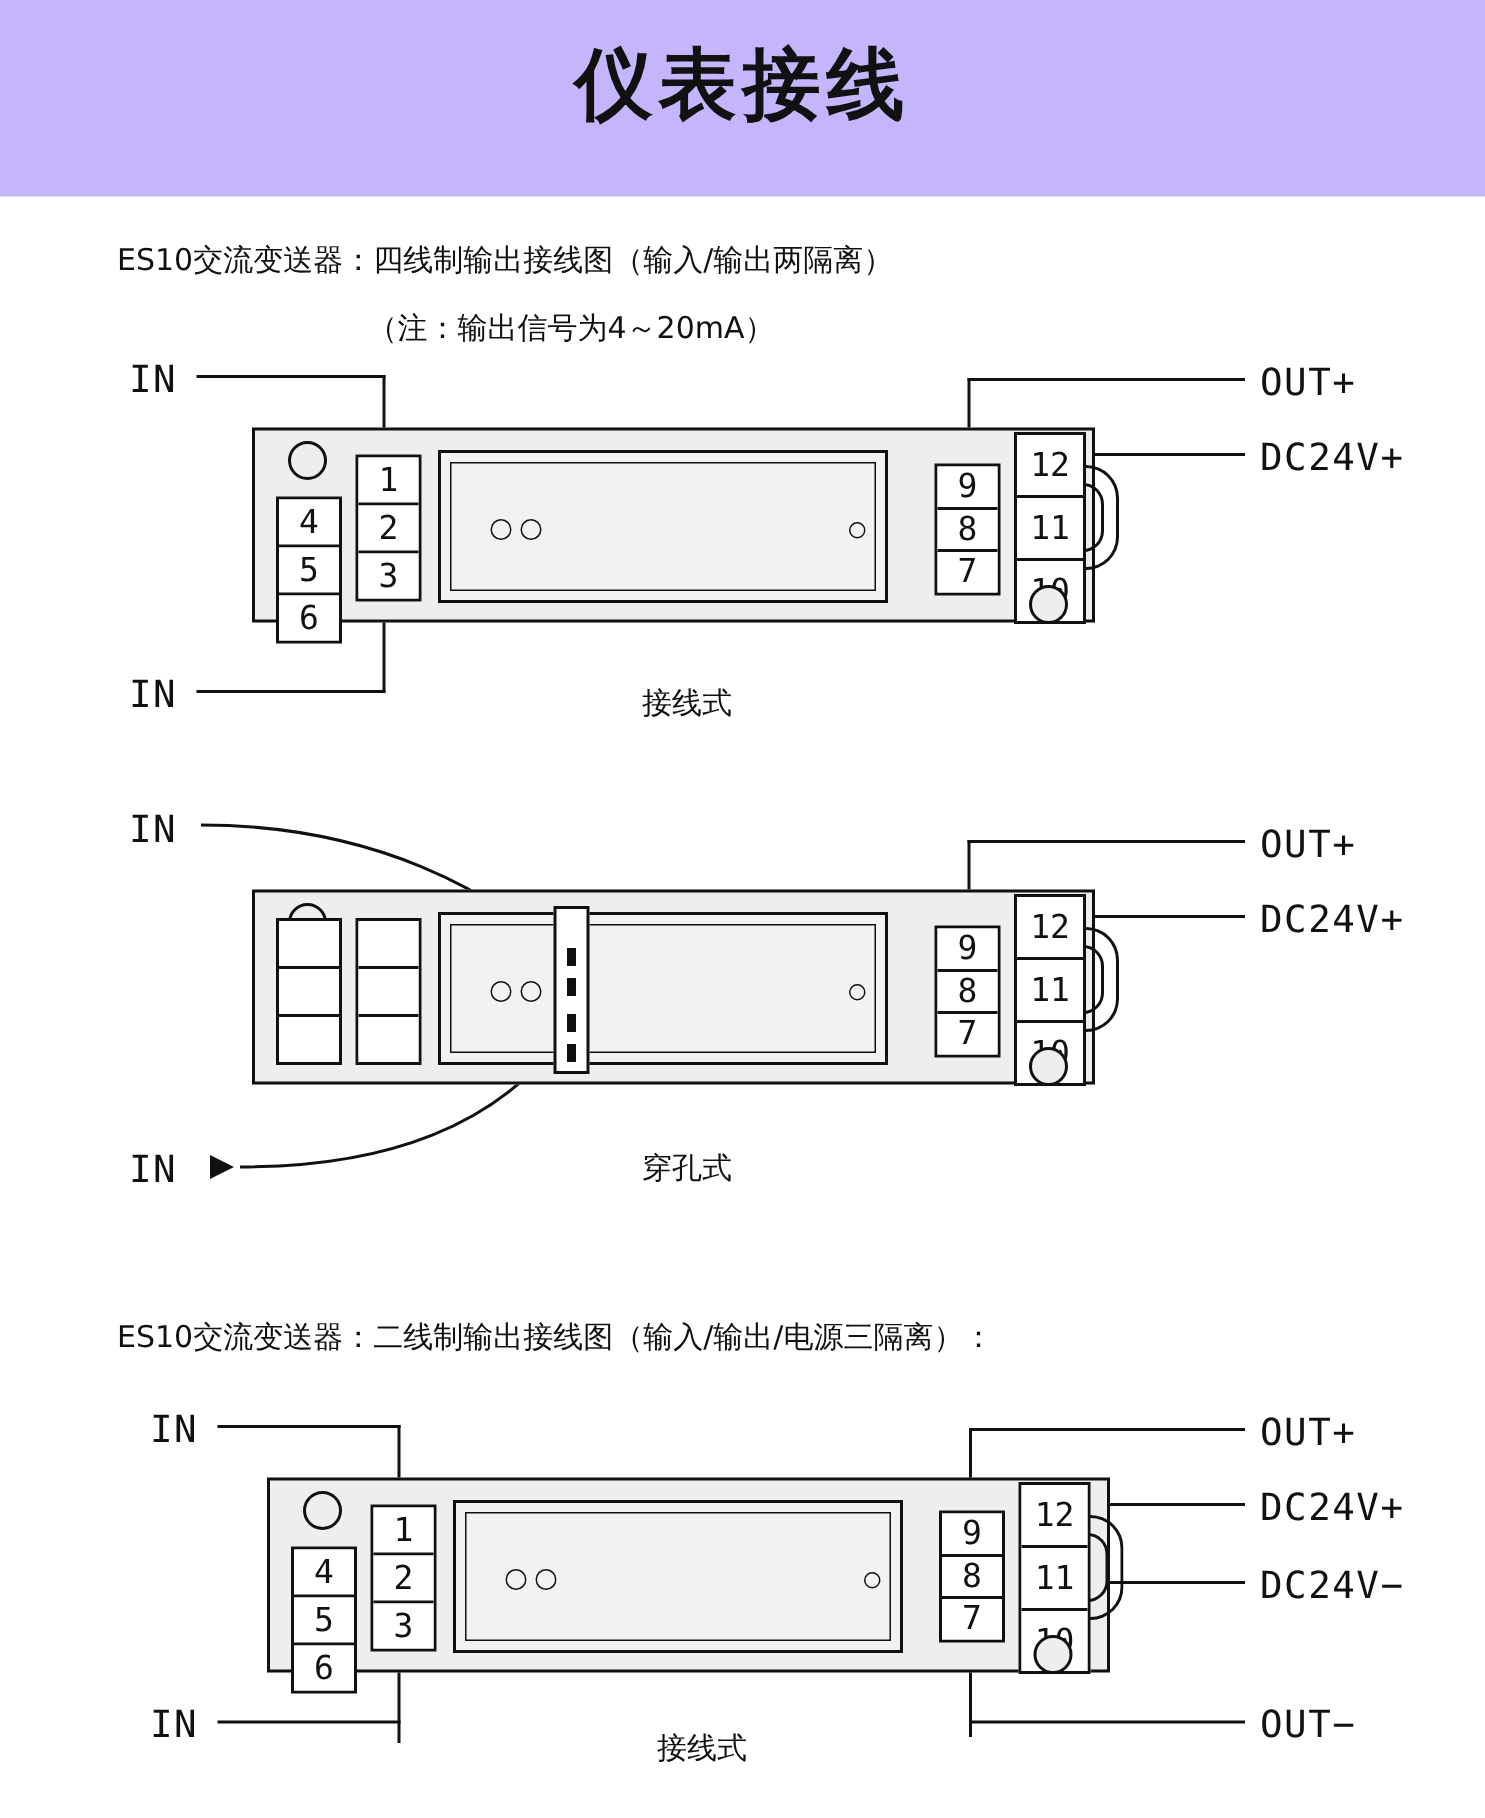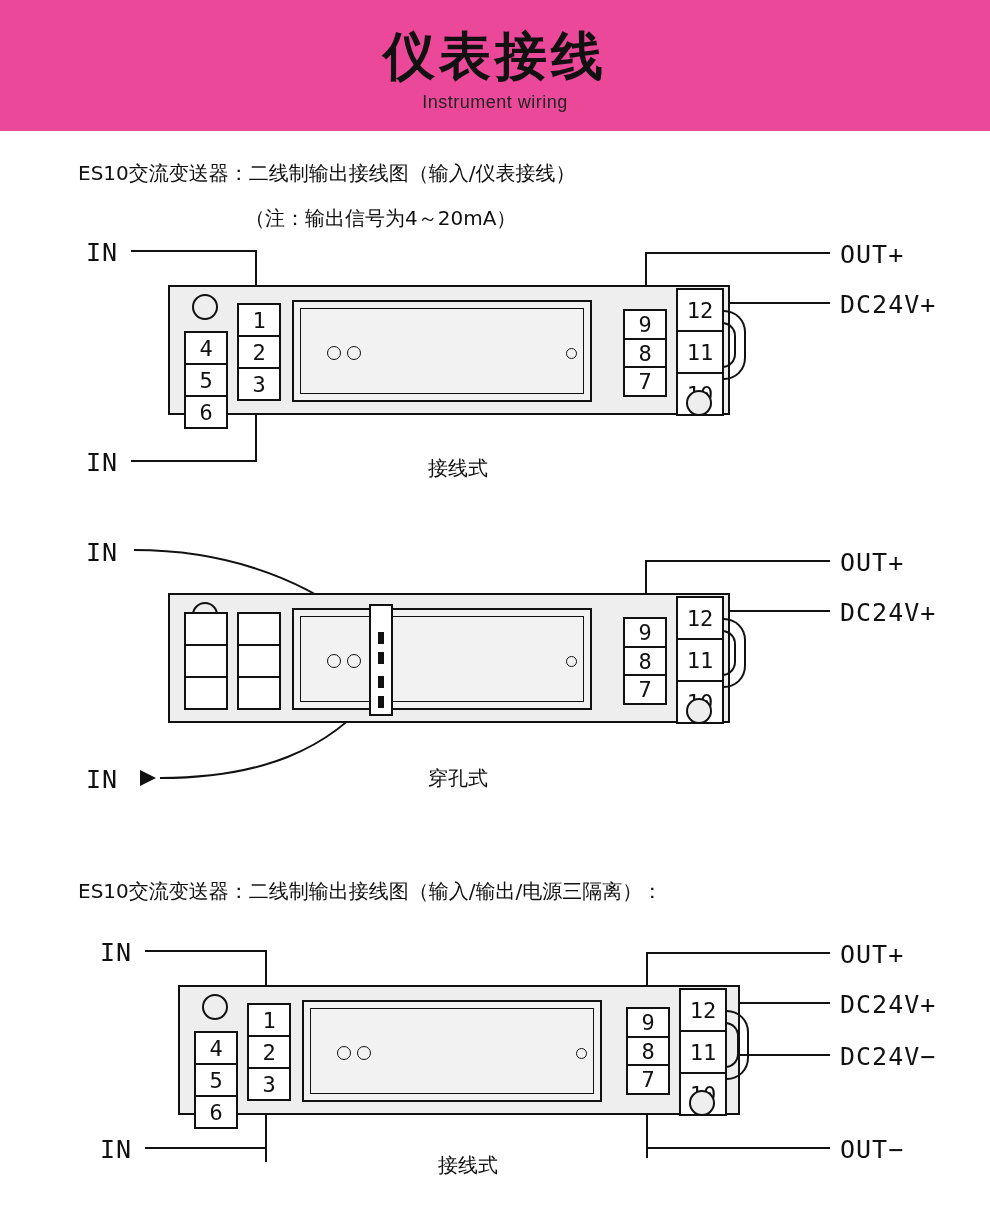--- a/index.html
+++ b/index.html
@@ -7,21 +7,21 @@
     width:990px;height:1212px;
     background:#ffffff;
     font-family:"Liberation Sans","DejaVu Sans",sans-serif;
     color:#111;
     position:relative;
     overflow:hidden;
   }
   
   .header{
     width:990px;height:131px;
-    background:#ec4899;
+    background:#c4b5fd;
     position:relative;
     text-align:center;
   }
   .header .title{
     position:absolute;left:0;right:0;top:22px;
     font-size:52px;font-weight:bold;letter-spacing:4px;color:#111;
     font-family:"DejaVu Sans","Liberation Sans",sans-serif;
   }
   .header .subtitle{
     position:absolute;left:0;right:0;top:92px;
@@ -126,24 +126,23 @@
     border-bottom:8px solid transparent;
     border-right:16px solid #111;
   }
   svg.curve{position:absolute;overflow:visible;}
 </style>
 </head>
 <body>
 
 <div class="header">
   <div class="title">仪表接线</div>
-  <div class="subtitle">Instrument wiring</div>
 </div>
 
-<div class="cap" style="left:78px;top:160px;">ES10交流变送器：二线制输出接线图（输入/仪表接线）</div>
+<div class="cap" style="left:78px;top:160px;">ES10交流变送器：四线制输出接线图（输入/输出两隔离）</div>
 <div class="cap" style="left:245px;top:205px;">（注：输出信号为4～20mA）</div>
 
 <div>
 
   <div class="cap mono" style="left:86px;top:238px;">IN</div>
   <div class="line hline" style="left:131px;top:250px;width:126px;"></div>
   <div class="line vline" style="left:255px;top:250px;height:212px;"></div>
   <div class="cap mono" style="left:86px;top:448px;">IN</div>
   <div class="line hline" style="left:131px;top:460px;width:126px;"></div>
 

